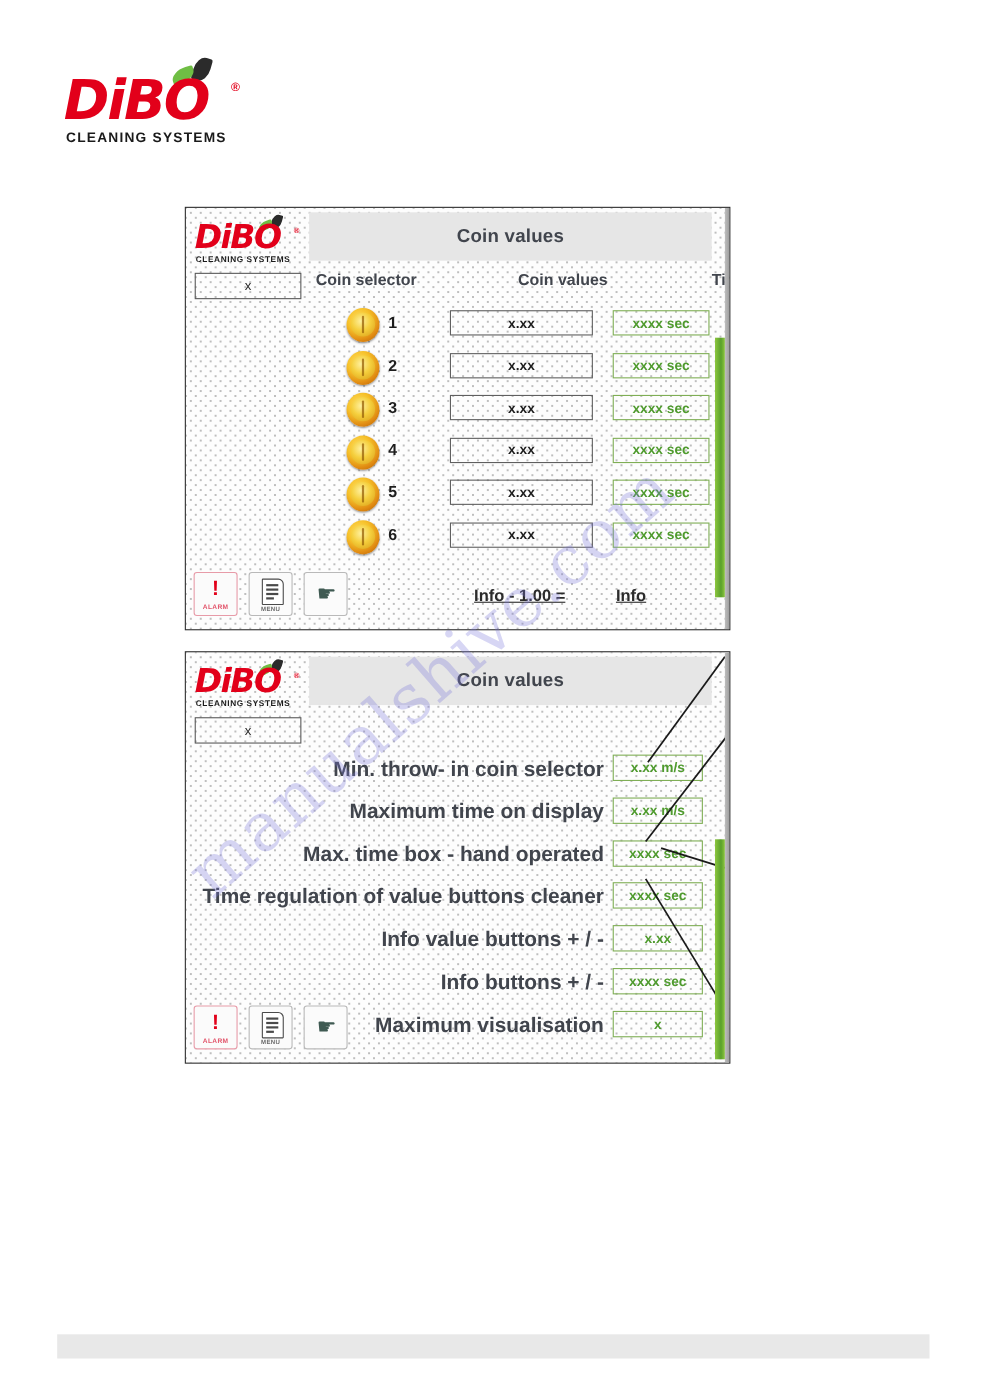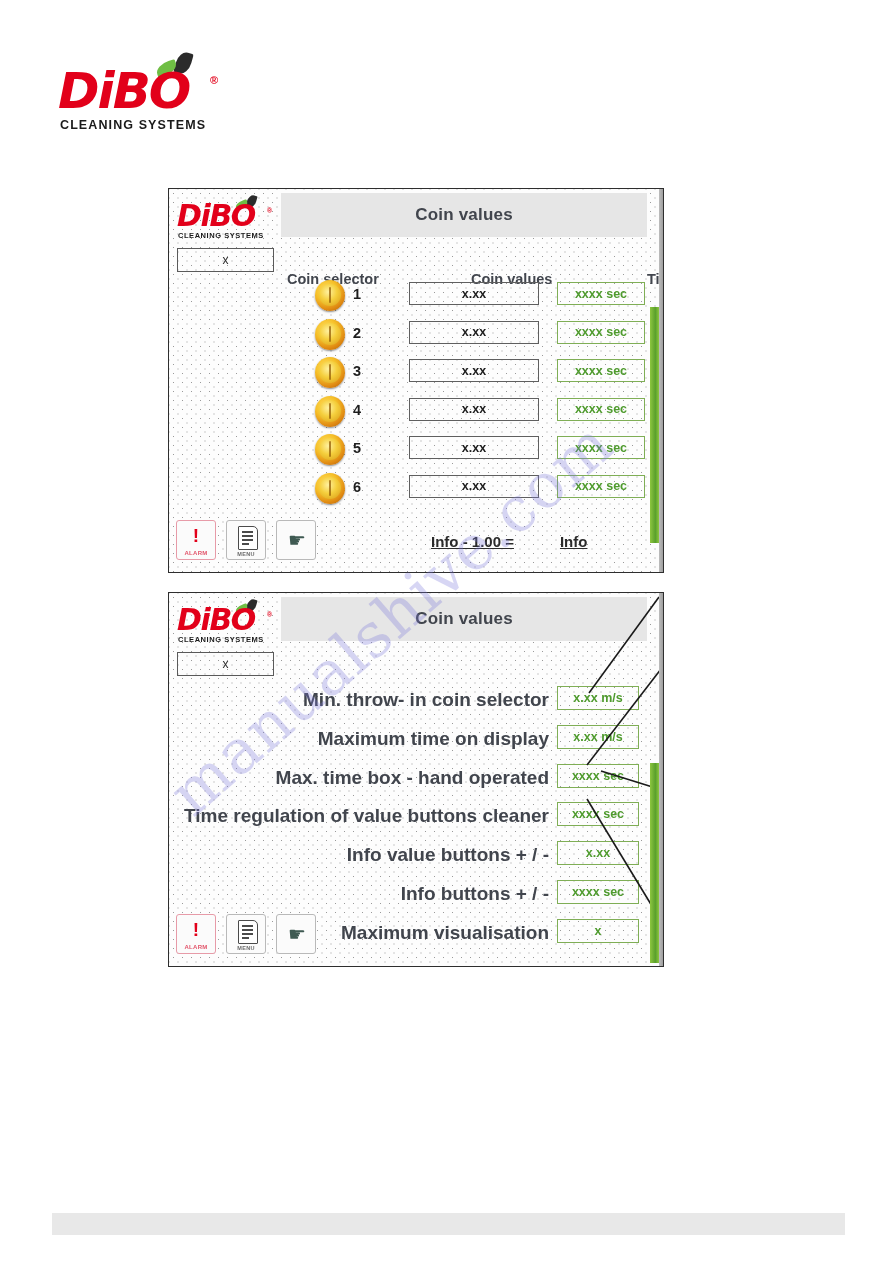--- a/index.html
+++ b/index.html
@@ -191,21 +191,20 @@
   #panel-1 .xbox { top: 59px; }
   #panel-2 .xbox { top: 59px; }
 
   
   .col-headers {
     position: absolute;
     top: 58px;
     left: 112px;
     right: 16px;
     height: 24px;
-    margin-top: 24px;
   }
   .col-h {
     position: absolute;
     font-size: 14.5px;
     font-weight: bold;
     color: #41454d;
     white-space: nowrap;
   }
   .col-h.c1 { left: 6px; }
   .col-h.c2 { left: 190px; }

